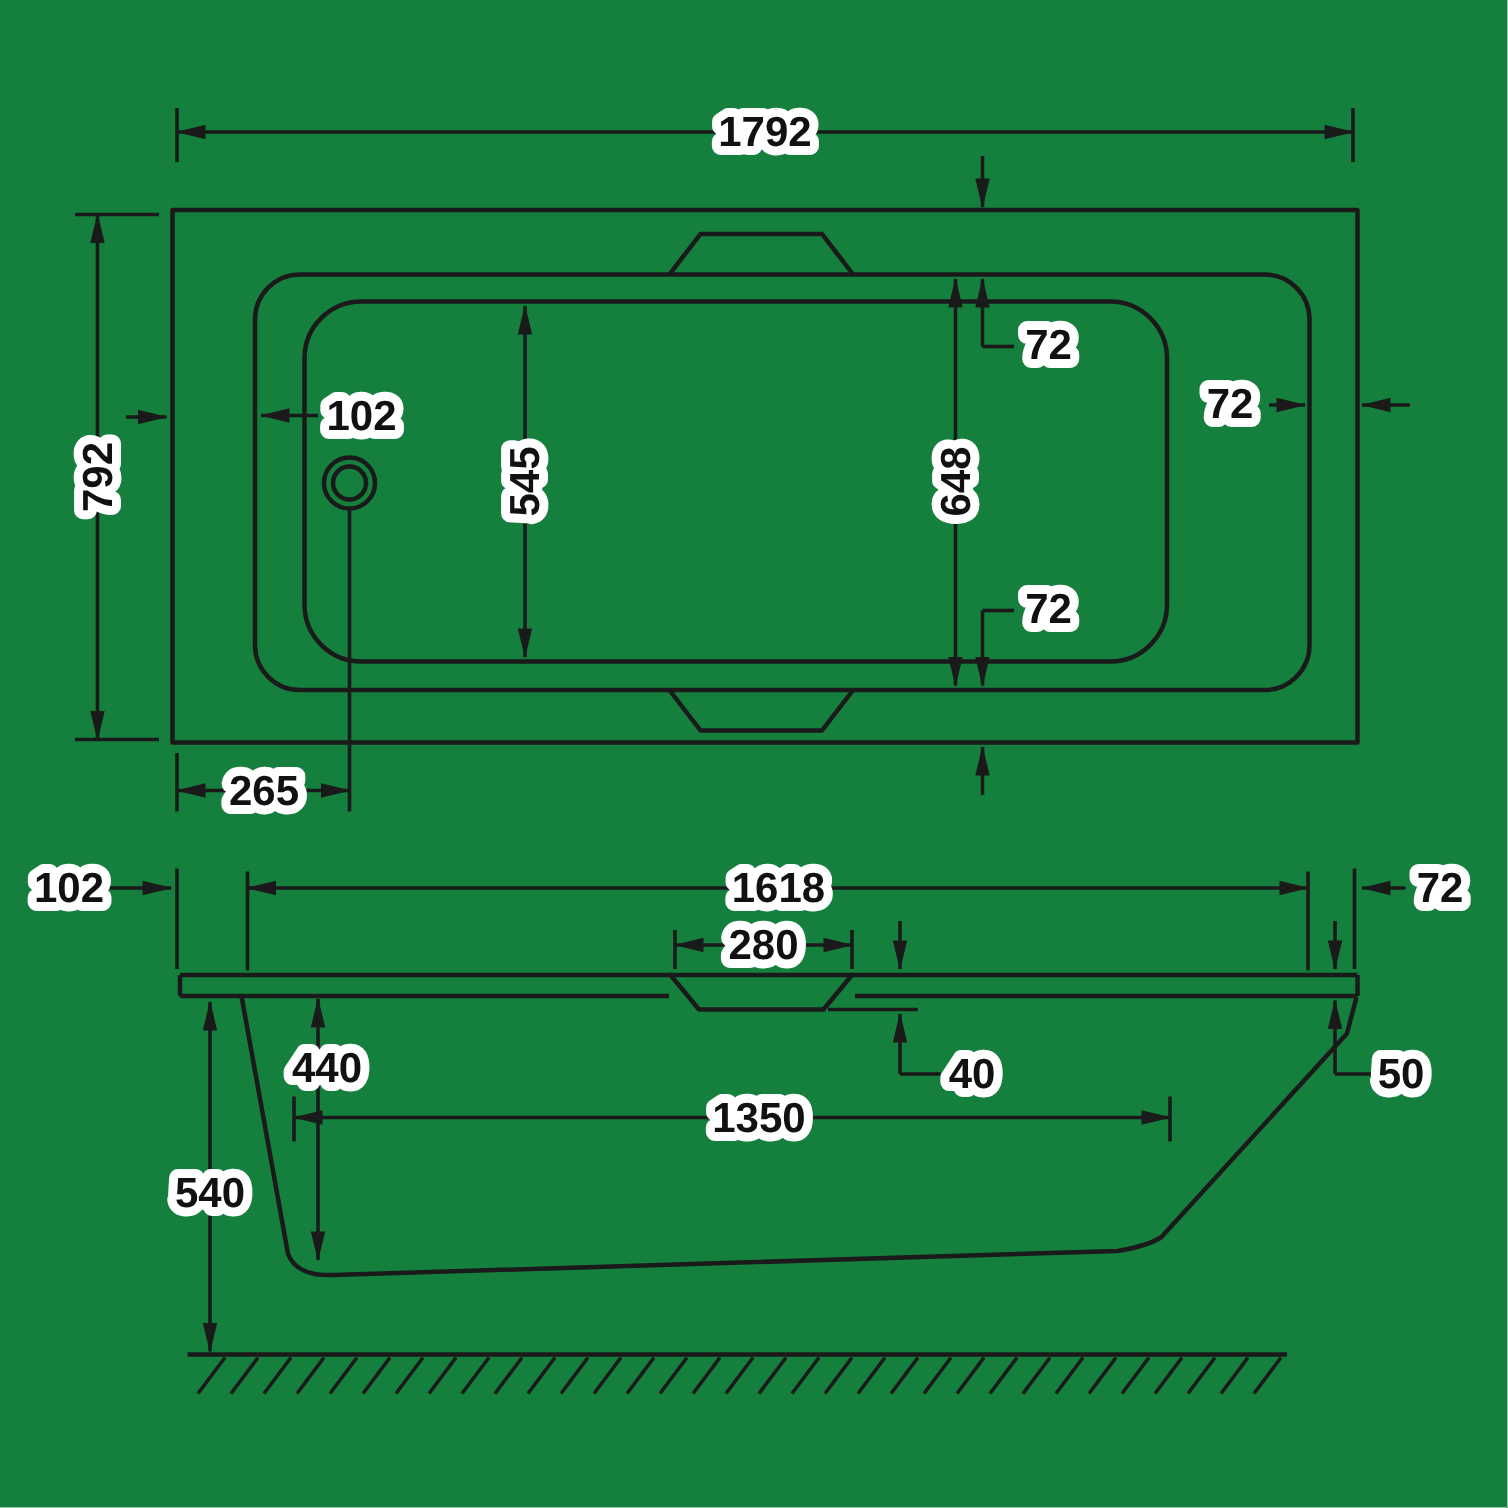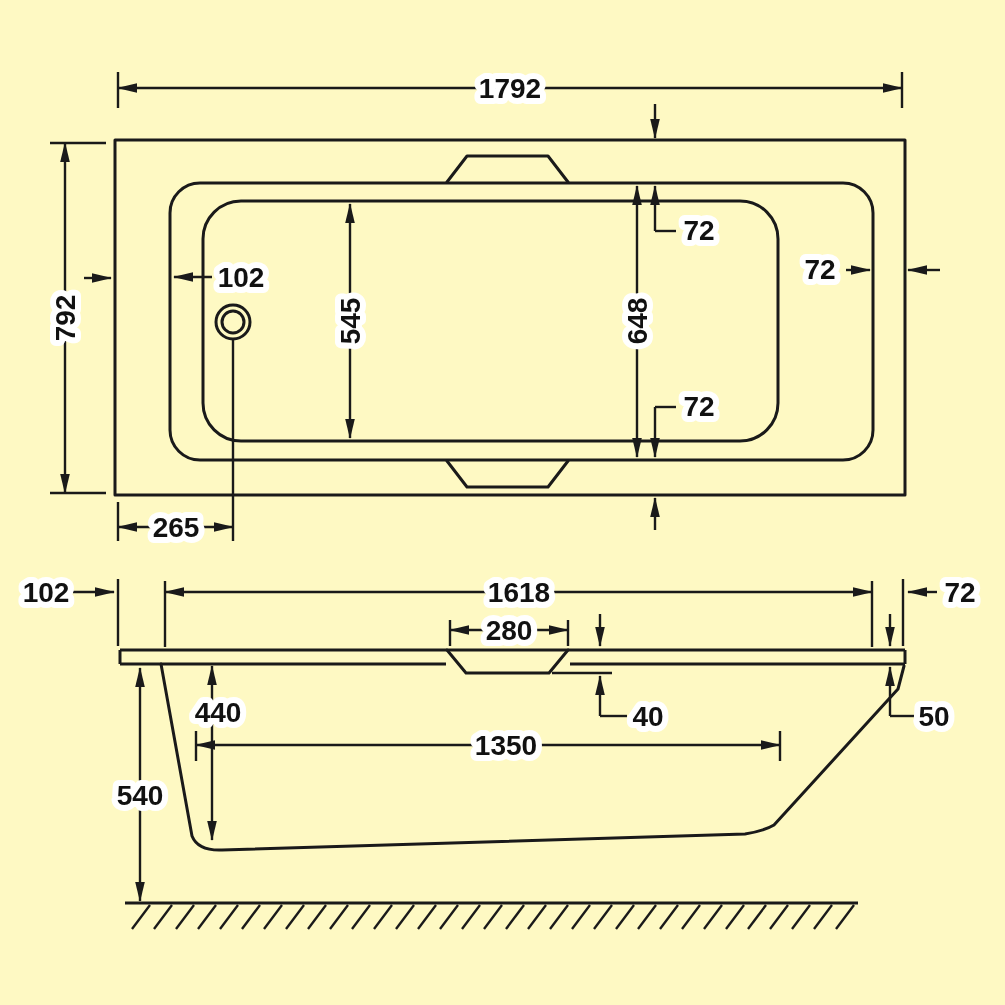--- a/index.html
+++ b/index.html
@@ -1,16 +1,16 @@
 <!DOCTYPE html>
 <html><head>
 <meta charset="utf-8">
 <style>
   html,body{margin:0;padding:0;background:#ffffff;}
-  .stage{width:1005px;height:1005px;background:#fef9c3;position:relative;overflow:hidden;text-align:right;}
+  .stage{width:1005px;height:1005px;background:#15803d;position:relative;overflow:hidden;text-align:right;}
   svg{display:block;}
   .obj{fill:none;stroke:#1a1a1a;stroke-width:3;stroke-linejoin:round;}
   .obj2{fill:none;stroke:#1a1a1a;stroke-width:3;stroke-linejoin:round;stroke-linecap:round;}
   .dim{fill:none;stroke:#1a1a1a;stroke-width:2.4;stroke-linecap:butt;}
   .ground{fill:none;stroke:#1a1a1a;stroke-width:3;}
   .dimtxt{
     font-family:"Liberation Sans", sans-serif;
     font-size:28px;font-weight:bold;fill:#111;
     text-anchor:middle;dominant-baseline:central;
     paint-order:stroke fill;stroke:#ffffff;stroke-width:12px;stroke-linejoin:round;

